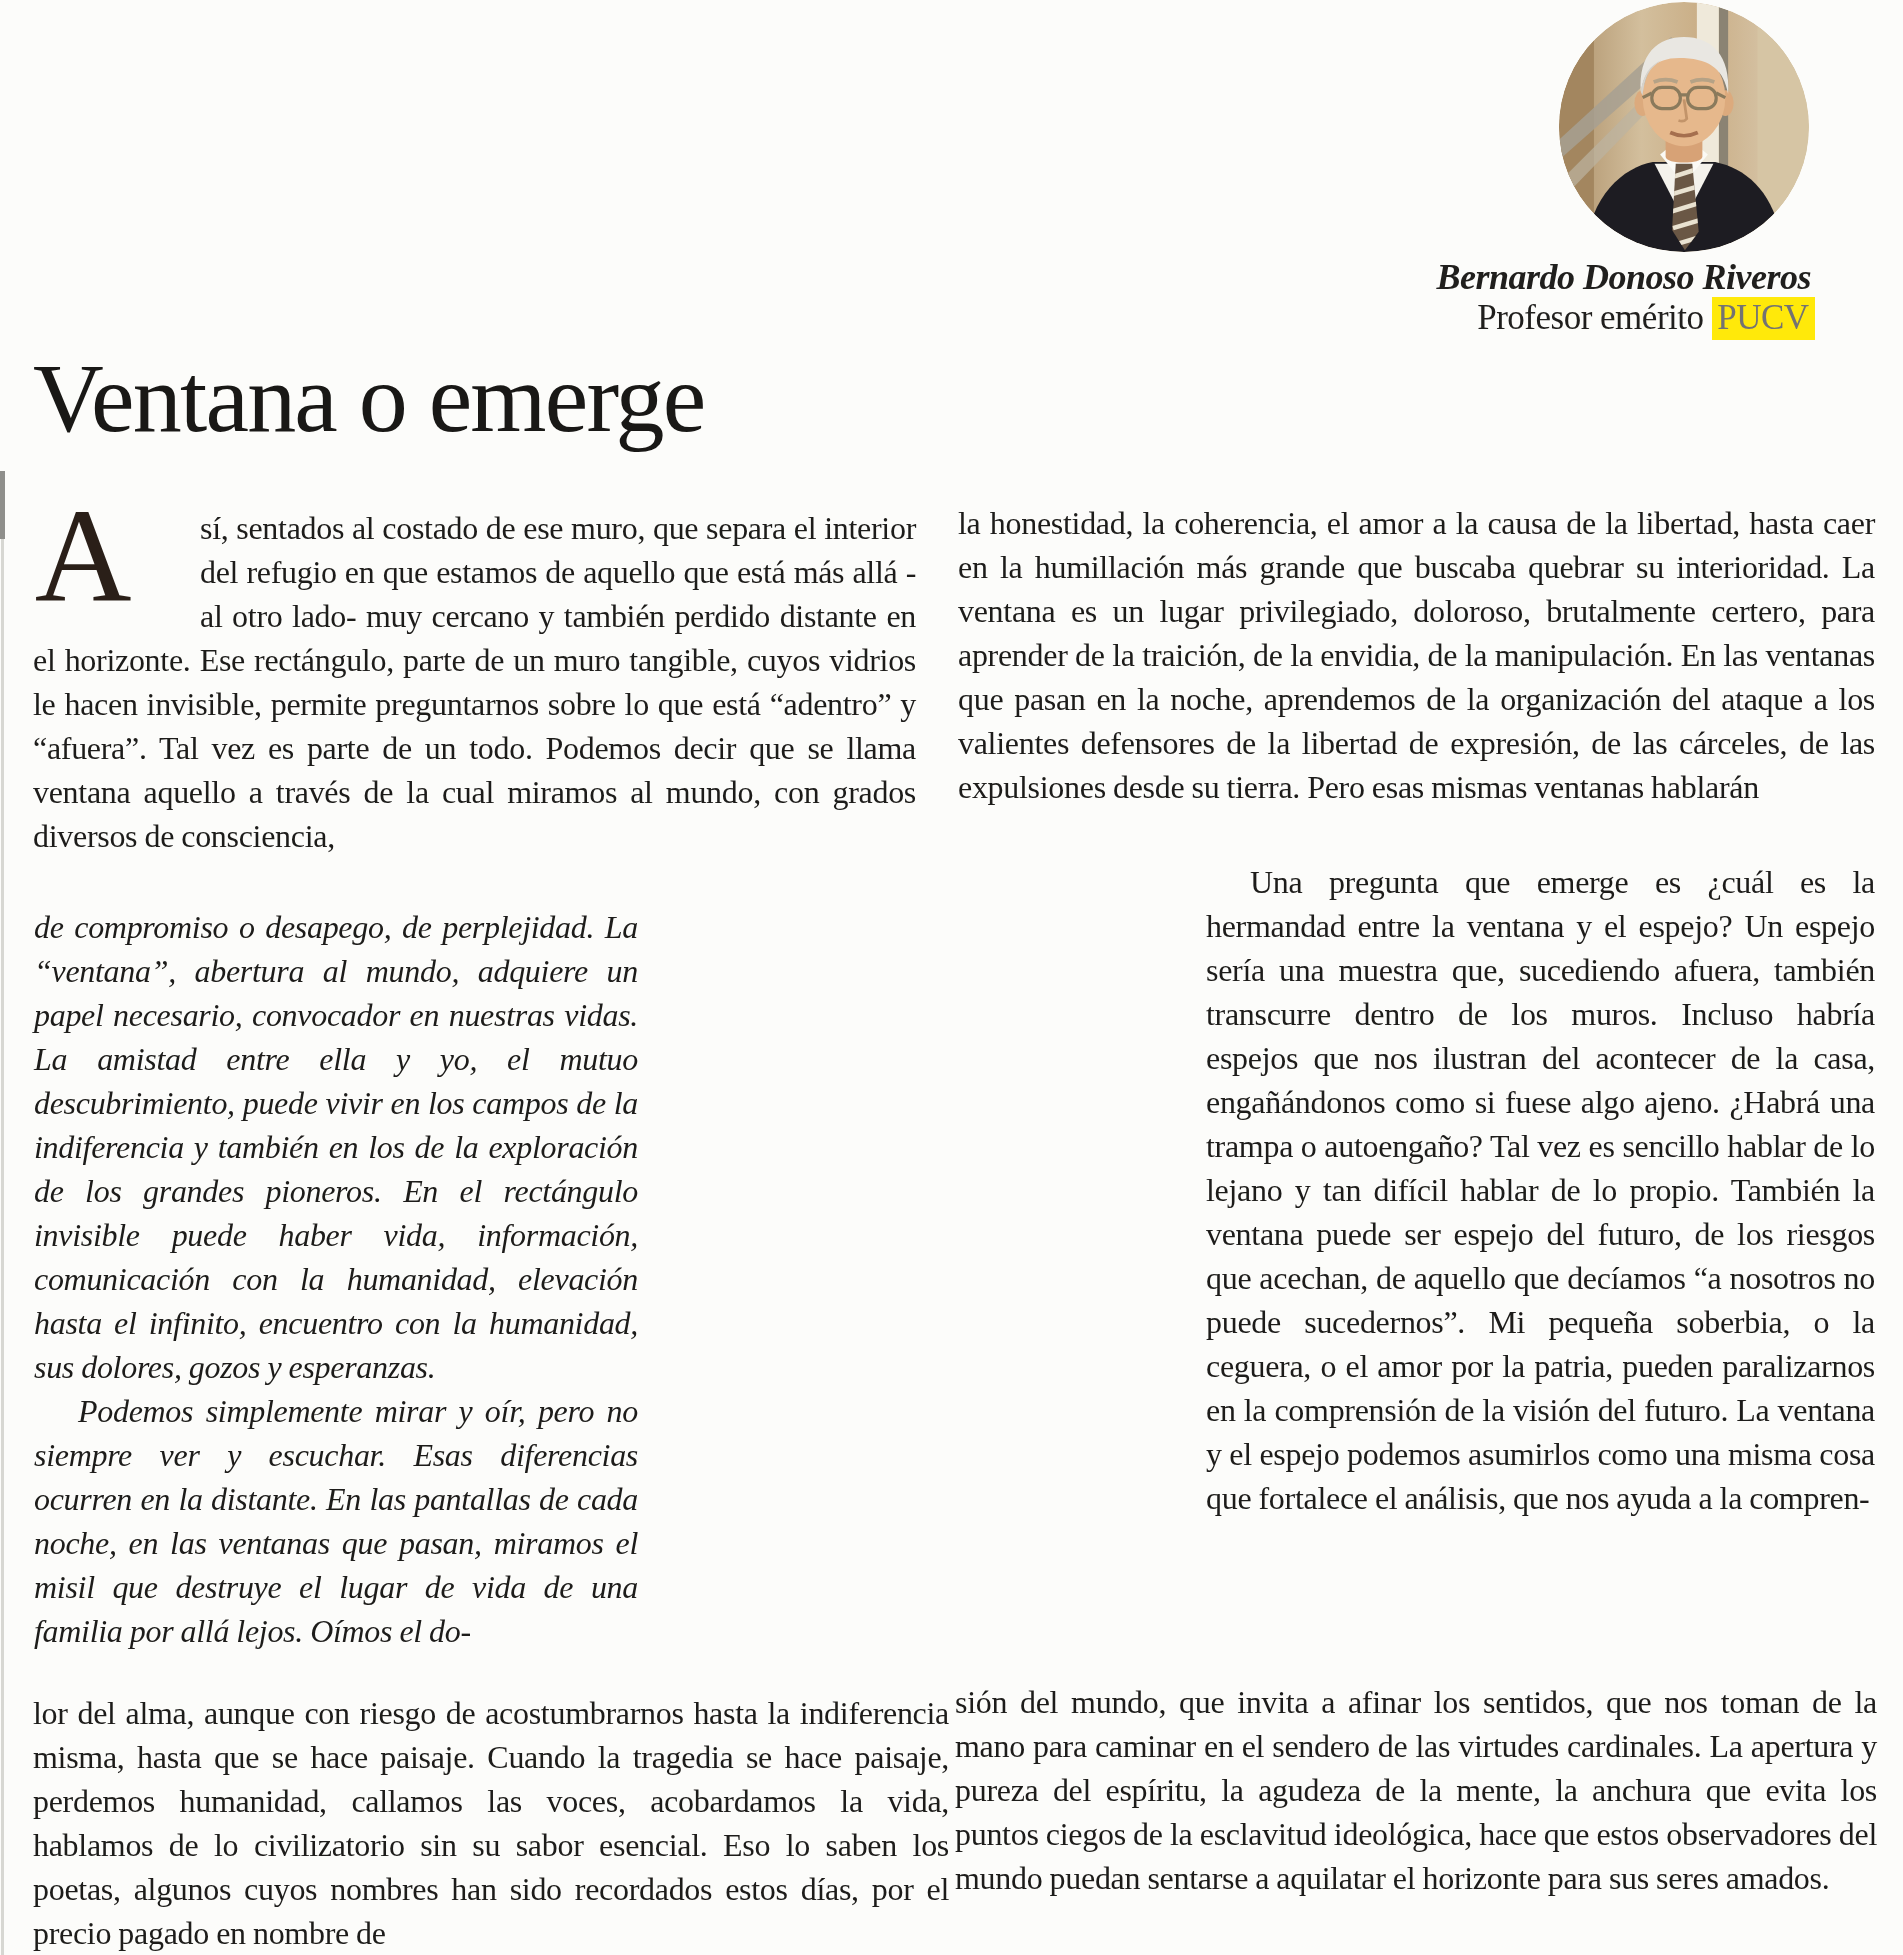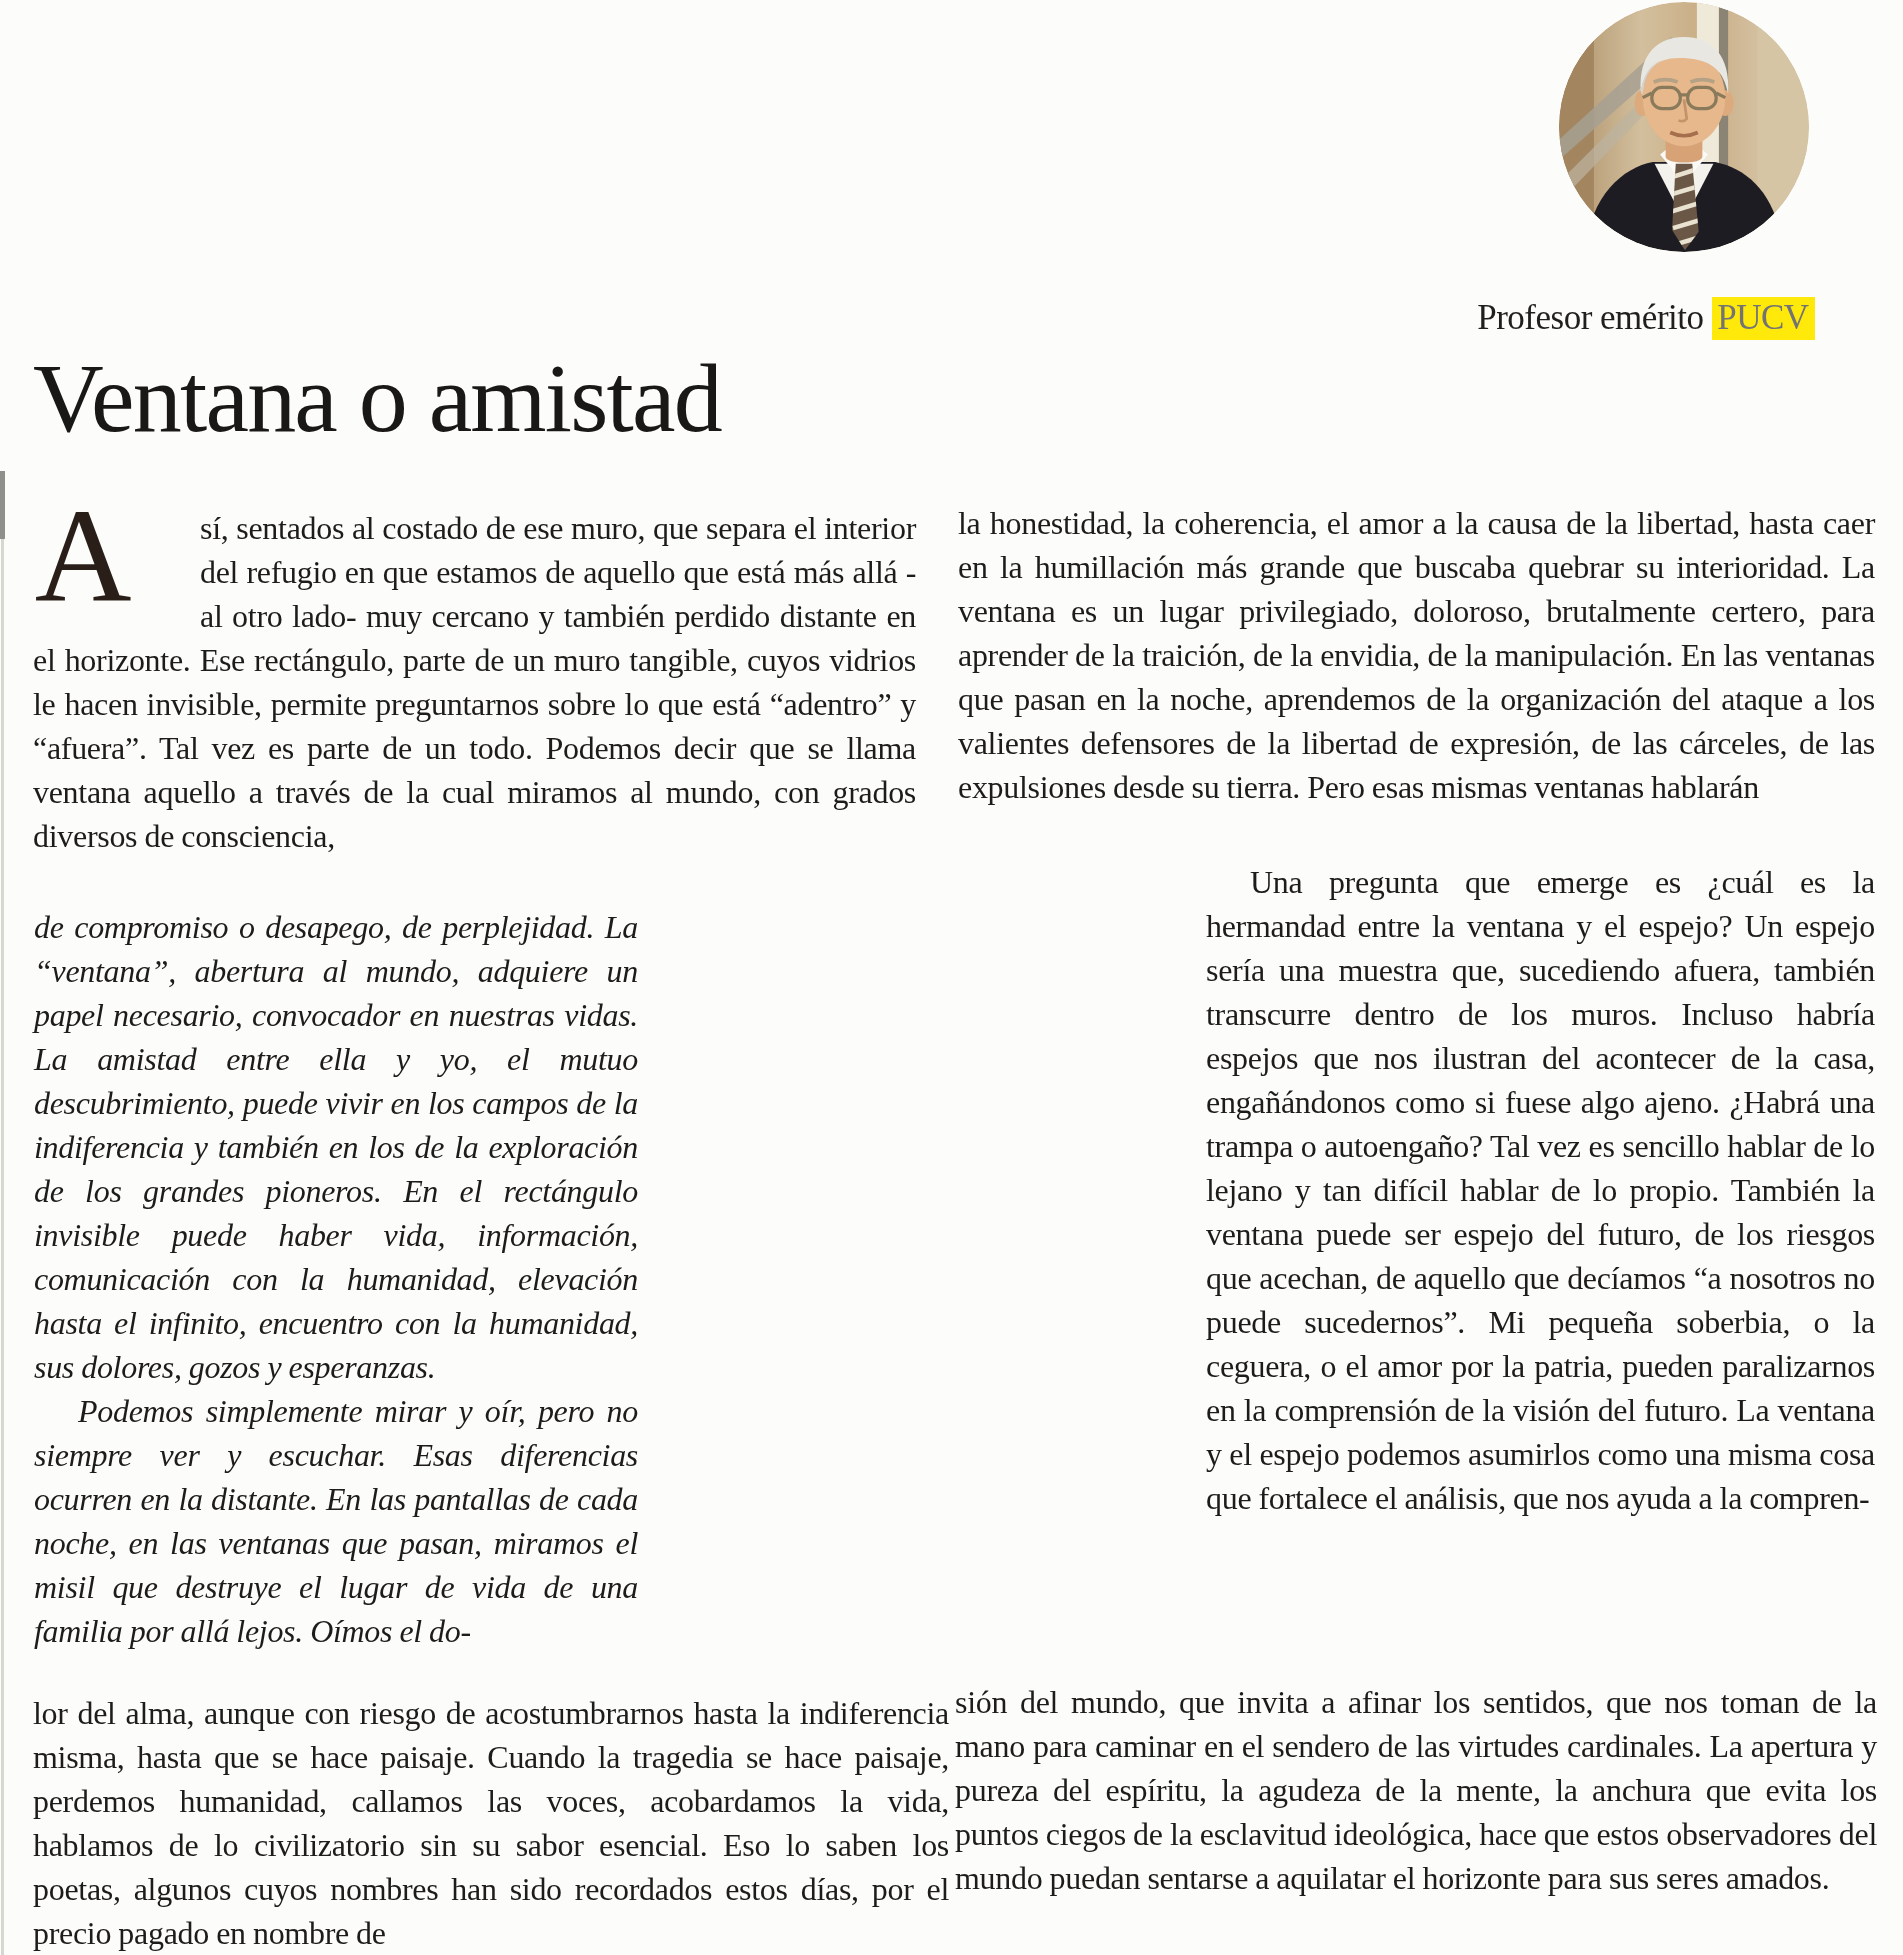--- a/index.html
+++ b/index.html
@@ -105,23 +105,24 @@
           <path d="M101 99 L91 104"></path>
             <path d="M171 99 L181 104"></path>
         </g>
         <path d="M103 87 Q116 82 129 87" stroke="#b5a286" stroke-width="4" fill="none"></path>
         <path d="M143 87 Q156 82 169 87" stroke="#b5a286" stroke-width="4" fill="none"></path>
         <path d="M136 106 L139 127 Q136 131 130 129" stroke="#c2946a" stroke-width="3" fill="none"></path>
         <path d="M121 142 Q136 149 151 142" stroke="#a56f4e" stroke-width="4" fill="none"></path>
       </g>
     </svg>
   </div>
+  <div class="author-name">Bernardo Donoso Riveros</div>
   <div class="author-role"><span>Profesor emérito </span><span class="hl">PUCV</span></div>
 
-  <h1 class="title">Ventana o amistad</h1>
+  <h1 class="title">Ventana o emerge</h1>
 
   <div class="seg" id="left-top">
     <span class="dropcap">A</span><span class="dropcap-spacer"></span><span>sí, sentados al costado de ese muro, que separa el interior del refugio en que estamos de aquello que está más allá -al otro lado- muy cercano y también perdido distante en el horizonte. Ese rectángulo, parte de un muro tangible, cuyos vidrios le hacen invisible, permite preguntarnos sobre lo que está “adentro” y “afuera”. Tal vez es parte de un todo. Podemos decir que se llama ventana aquello a través de la cual miramos al mundo, con grados diversos de consciencia,</span>
   </div>
   <div class="seg" id="left-mid">
     <p>de compromiso o desapego, de perplejidad. La “ventana”, abertura al mundo, adquiere un papel necesario, convocador en nuestras vidas. La amistad entre ella y yo, el mutuo descubrimiento, puede vivir en los campos de la indiferencia y también en los de la exploración de los grandes pioneros. En el rectángulo invisible puede haber vida, información, comunicación con la humanidad, elevación hasta el infinito, encuentro con la humanidad, sus dolores, gozos y esperanzas.</p>
     <p class="indent">Podemos simplemente mirar y oír, pero no siempre ver y escuchar. Esas diferencias ocurren en la distante. En las pantallas de cada noche, en las ventanas que pasan, miramos el misil que destruye el lugar de vida de una familia por allá lejos. Oímos el do-</p>
   </div>
   <div class="seg" id="left-bottom">lor del alma, aunque con riesgo de acostumbrarnos hasta la indiferencia misma, hasta que se hace paisaje. Cuando la tragedia se hace paisaje, perdemos humanidad, callamos las voces, acobardamos la vida, hablamos de lo civilizatorio sin su sabor esencial. Eso lo saben los poetas, algunos cuyos nombres han sido recordados estos días, por el precio pagado en nombre de</div>
 

